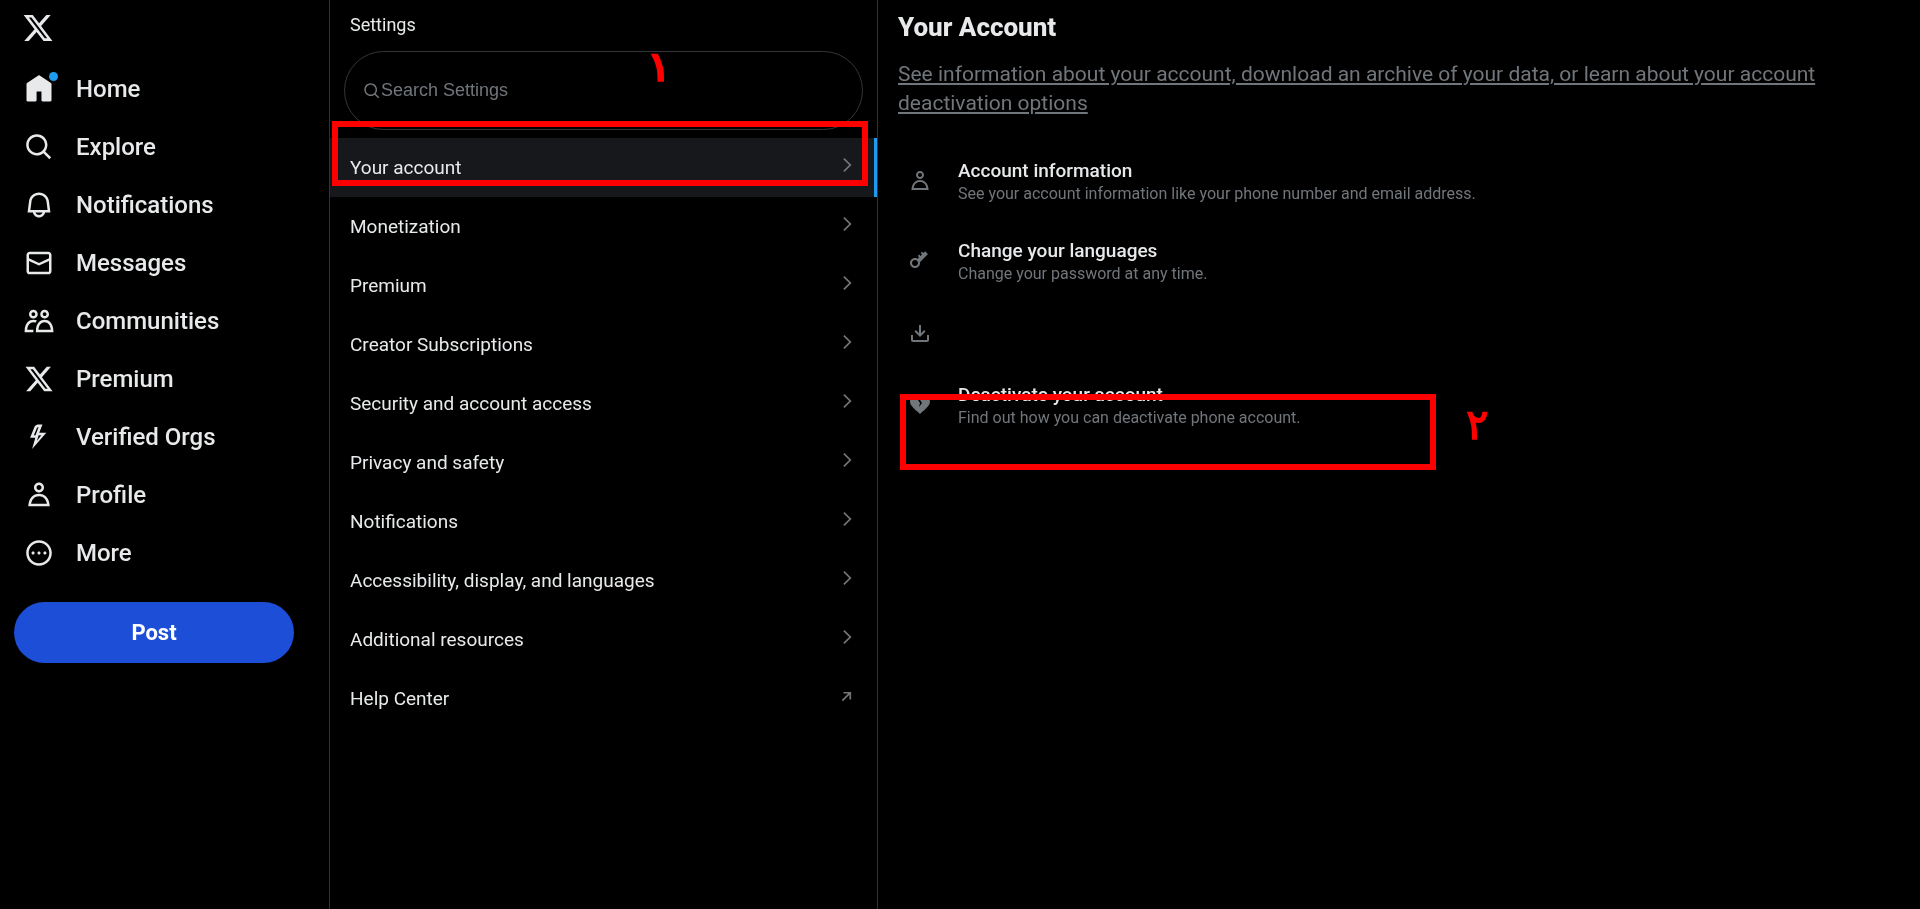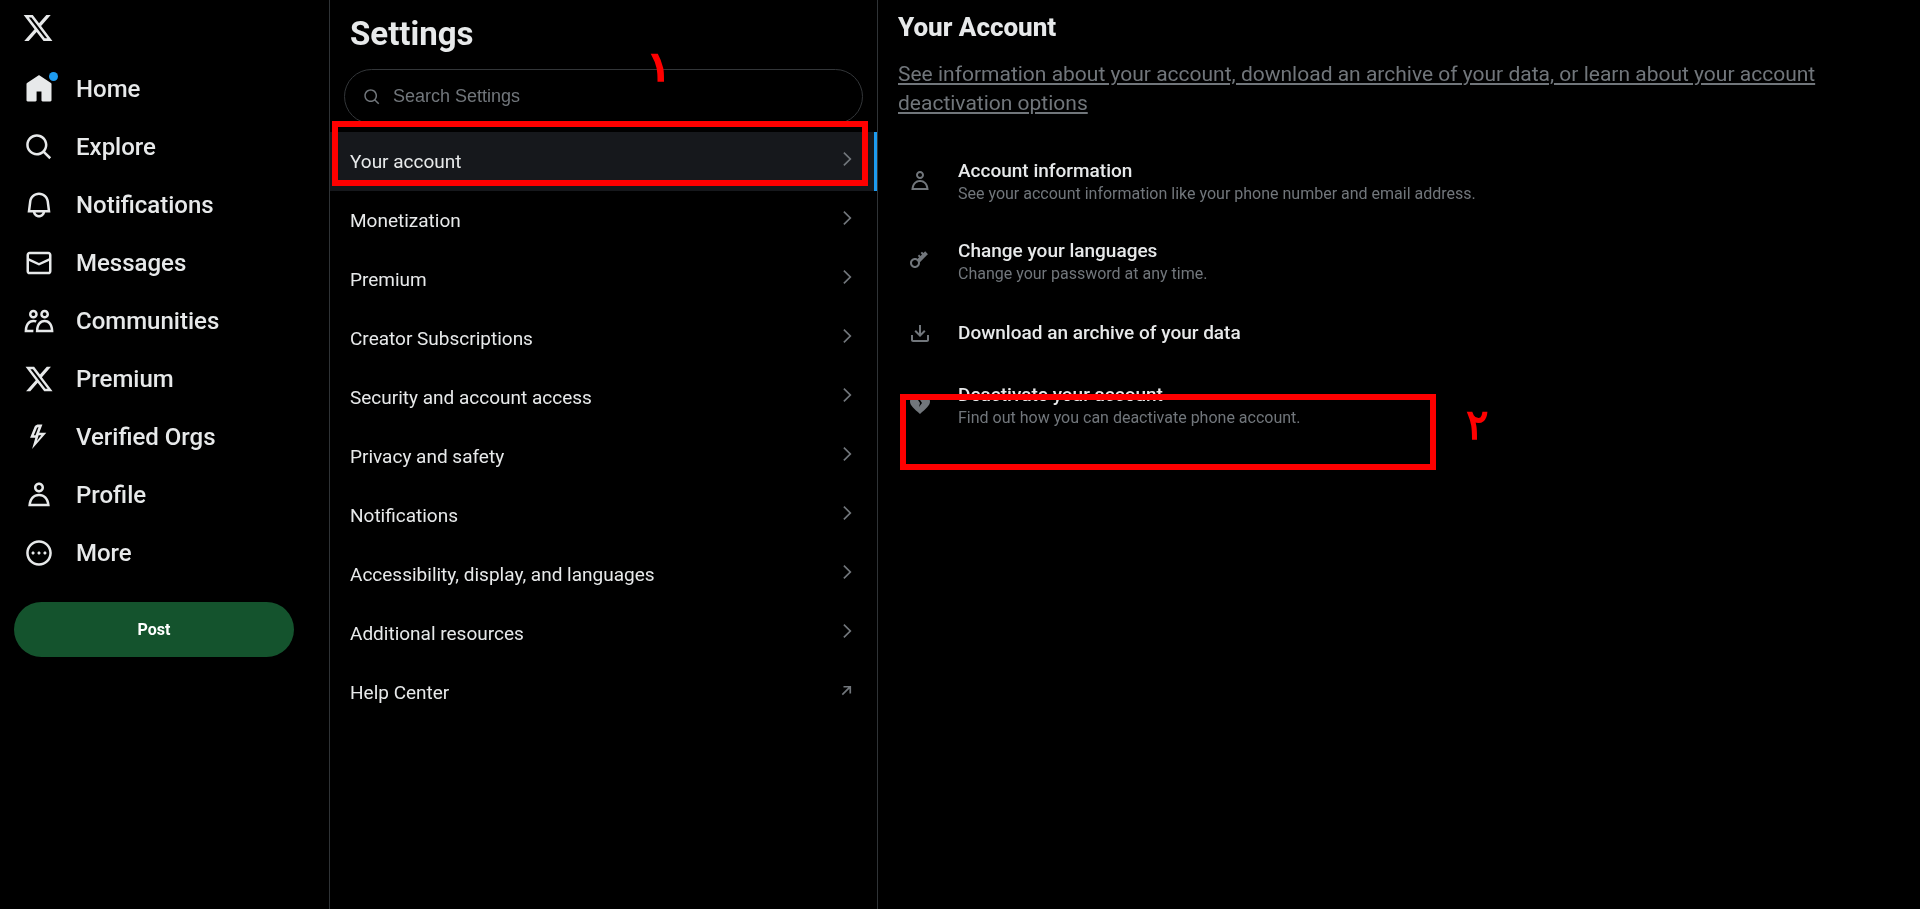--- a/index.html
+++ b/index.html
@@ -25,51 +25,50 @@
   align-items: center;
   gap: 22px;
   padding: 14px 10px;
   font-size: 24px;
   font-weight: 500;
   cursor: pointer;
   border-radius: 9999px;
 }
 .nav-item .icon { width: 30px; height: 30px; display:flex; align-items:center; justify-content:center; position:relative; }
 .post-btn {
-  background: #14532d;
+  background: #1d4ed8;
   color: #fff;
-  font-size: 16px;
+  font-size: 22px;
   font-weight: 700;
   text-align: center;
   padding: 18px 0;
   border-radius: 9999px;
   width: 280px;
   margin-top: 20px;
   cursor: pointer;
 }
 
 
 .settings-col {
   width: 548px;
   border-right: 1px solid #2f3336;
   padding-top: 4px;
 }
 .settings-title {
-  font-size: 33px;
-  font-weight: 700;
+  font-size: 18px;
+  font-weight: 400;
   padding: 10px 20px 16px 20px;
 }
 .search-wrap {
   margin: 0 14px 8px 14px;
   border: 1px solid #333639;
   border-radius: 9999px;
   display: flex;
   align-items: center;
-  gap: 12px;
-  padding: 16px 18px;
+  padding: 28px 18px;
 }
 .search-wrap input {
   background: transparent;
   border: none;
   outline: none;
   color: #e7e9ea;
   font-size: 18px;
   flex: 1;
 }
 .search-wrap input::placeholder { color: #71767b; }
@@ -342,21 +341,20 @@
     </div>
   </div>
 
   <div class="d-item">
     <span class="icon">
       <svg width="24" height="24" viewBox="0 0 24 24">
           <path d="M12 16l-5.5-5.5 1.41-1.41L11 12.17V4h2v8.17l3.09-3.08 1.41 1.41L12 16zm9 3v-5h-2v5H5v-5H3v5c0 1.1.9 2 2 2h14c1.1 0 2-.9 2-2z"></path>
         </svg>
     </span>
     <div class="txt">
-      <div class="t1">Download an archive of your data</div>
     </div>
   </div>
 
   <div class="d-item">
     <span class="icon">
       <svg width="24" height="24" viewBox="0 0 24 24">
           <path d="M16.5 3c-1.36 0-2.63.58-3.5 1.5l-1 2.5 2 3-3 4 1-4-2-3 1-2.81C10.11 3.42 8.86 3 7.5 3 4.42 3 2 5.42 2 8.5c0 4.13 4.16 7.18 10 12.5 5.84-5.32 10-8.37 10-12.5C22 5.42 19.58 3 16.5 3z"></path>
         </svg>
     </span>
     <div class="txt">

